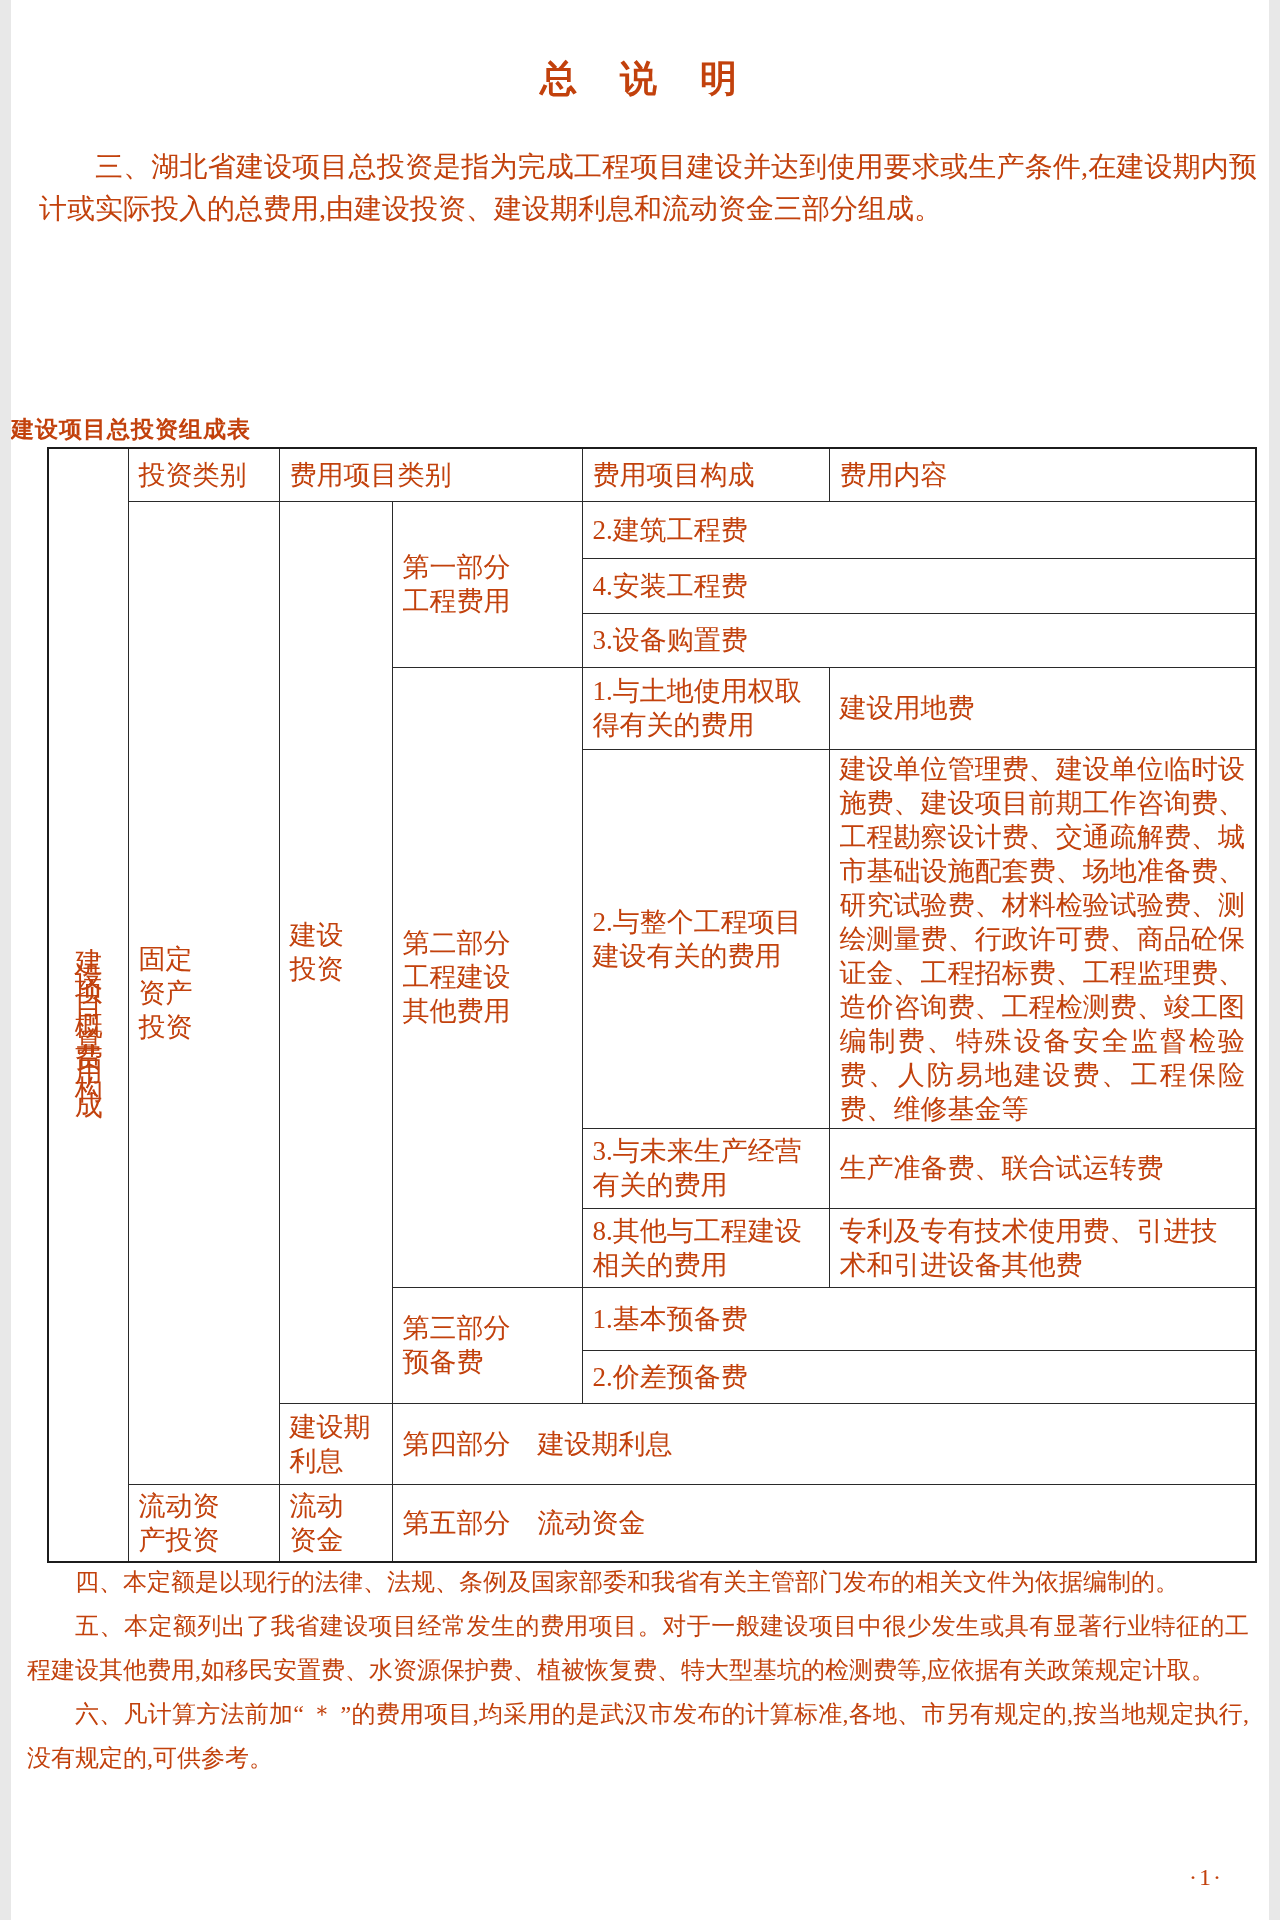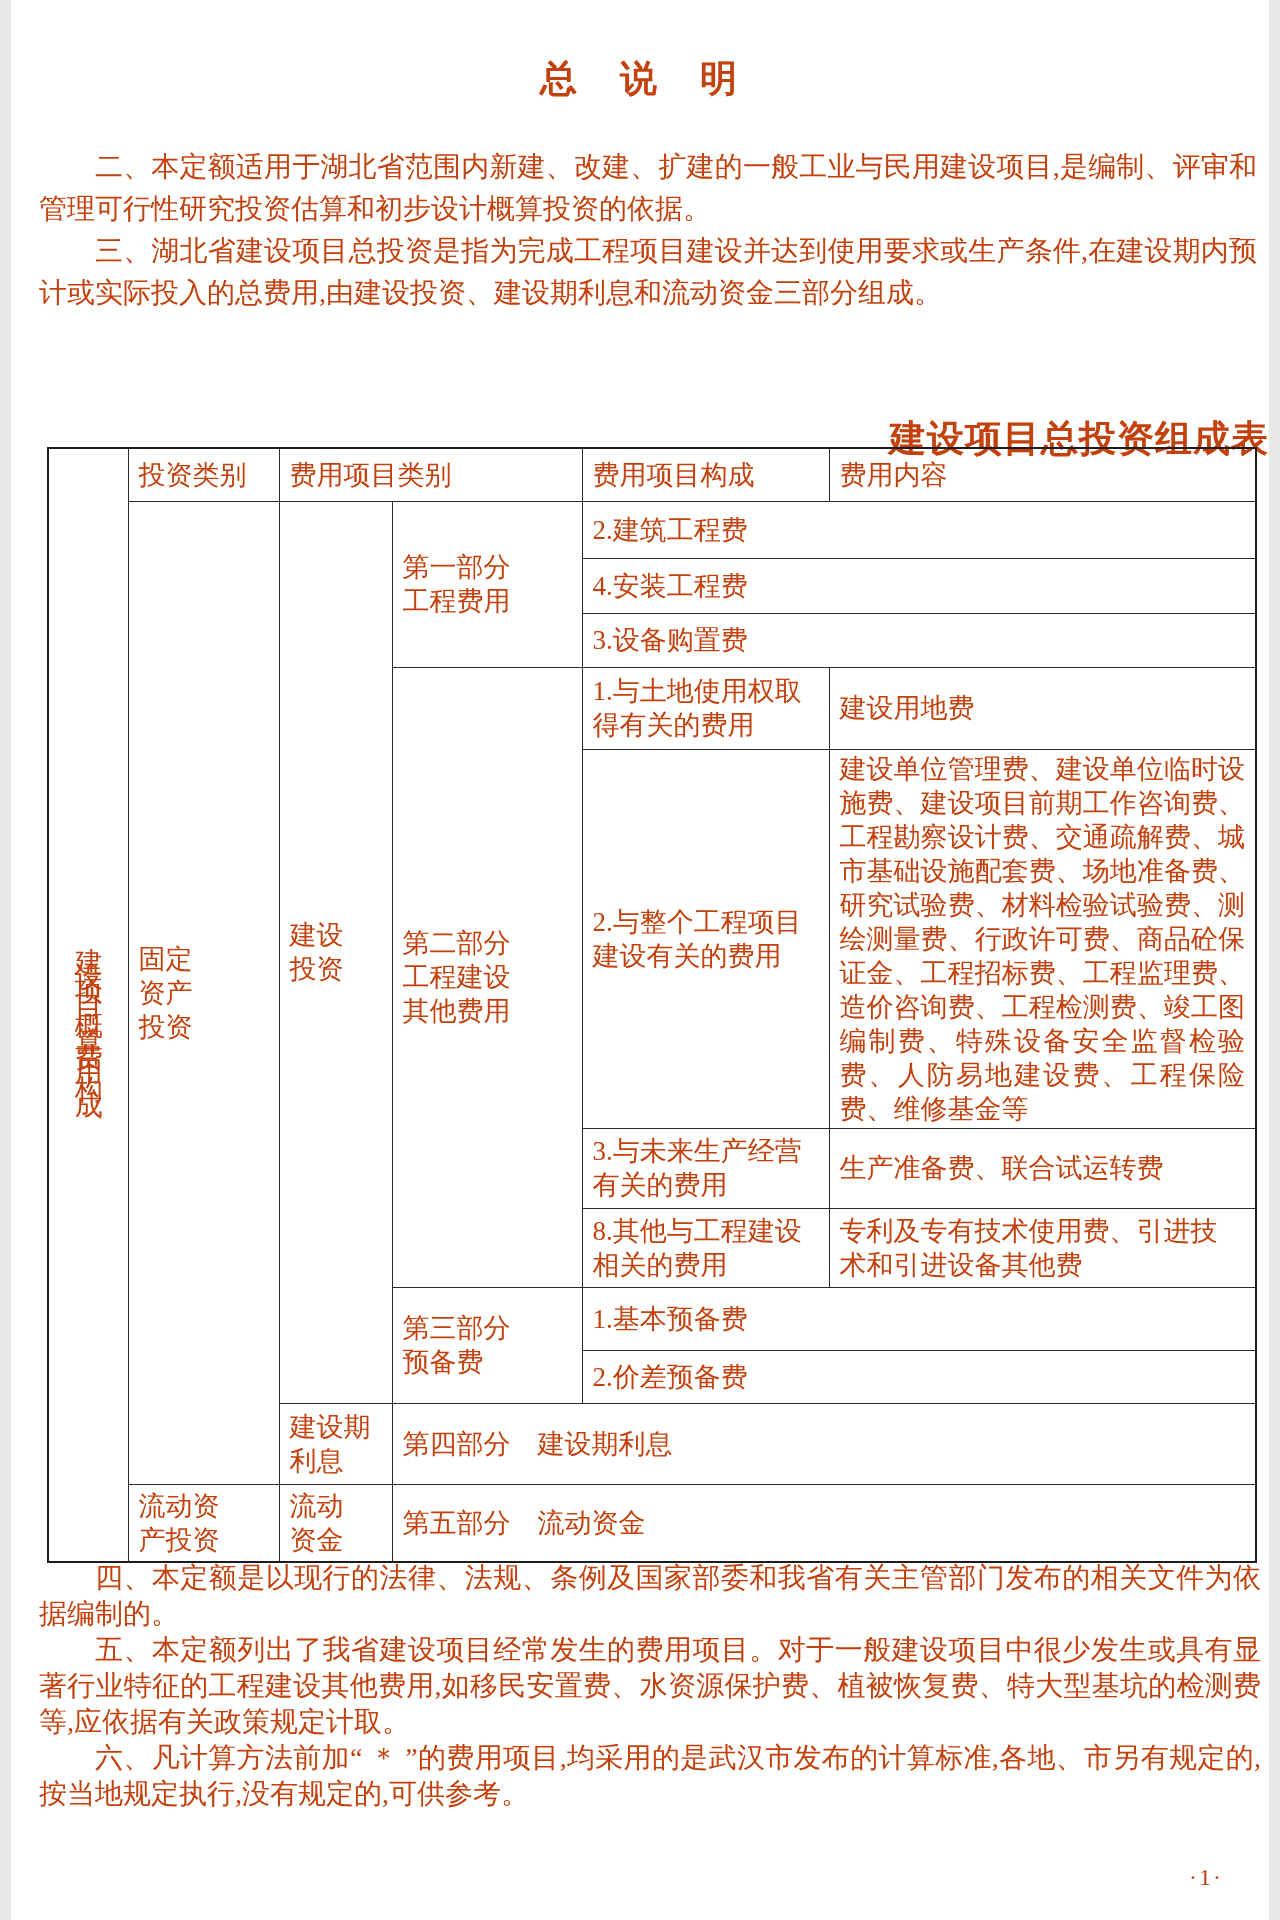--- a/index.html
+++ b/index.html
@@ -19,22 +19,22 @@
     letter-spacing:3px;
   }
   .intro{
     position:absolute;top:146px;left:28px;width:1218px;
     font-size:28px;line-height:42px;
     text-align:justify;
   }
   .intro p,.outro p{margin:0;text-indent:2em;}
   .table-caption{
     position:absolute;top:414px;left:0;width:100%;
-    text-align:right;
-    font-size:37px;font-weight:bold;
+    text-align:left;
+    font-size:23px;font-weight:bold;
     letter-spacing:1px;
   }
   table.comp{
     position:absolute;top:447px;left:36px;
     width:1208px;
     border-collapse:collapse;
     table-layout:fixed;
     font-size:27px;
     border:2px solid #1c1c1c;
   }
@@ -55,38 +55,37 @@
     font-size:28px;
     padding:0;
   }
   td.fee-long{
     text-align:justify;
     padding:8px 13px;
     line-height:34px;
   }
   td.part-span{padding-left:30px;}
   .outro{
-    position:absolute;top:1560px;left:28px;width:1222px;
-    font-size:28px;line-height:36px;
+    position:absolute;top:1560px;left:16px;width:1222px;
+    font-size:24px;line-height:44px;
     text-align:justify;
   }
   .page-number{
     position:absolute;top:1864px;right:46px;
     font-size:24px;letter-spacing:2px;
   }
 </style>
 </head>
 <body>
 
 <div class="page">
 
   <div class="doc-title">总　说　明</div>
 
   <div class="intro">
-    <p>二、本定额适用于湖北省范围内新建、改建、扩建的一般工业与民用建设项目,是编制、评审和管理可行性研究投资估算和初步设计概算投资的依据。</p>
     <p>三、湖北省建设项目总投资是指为完成工程项目建设并达到使用要求或生产条件,在建设期内预计或实际投入的总费用,由建设投资、建设期利息和流动资金三部分组成。</p>
   </div>
 
   <div class="table-caption">建设项目总投资组成表</div>
 
   <table class="comp">
     <colgroup>
       <col style="width:80px">
         <col style="width:151px">
         <col style="width:113px">

